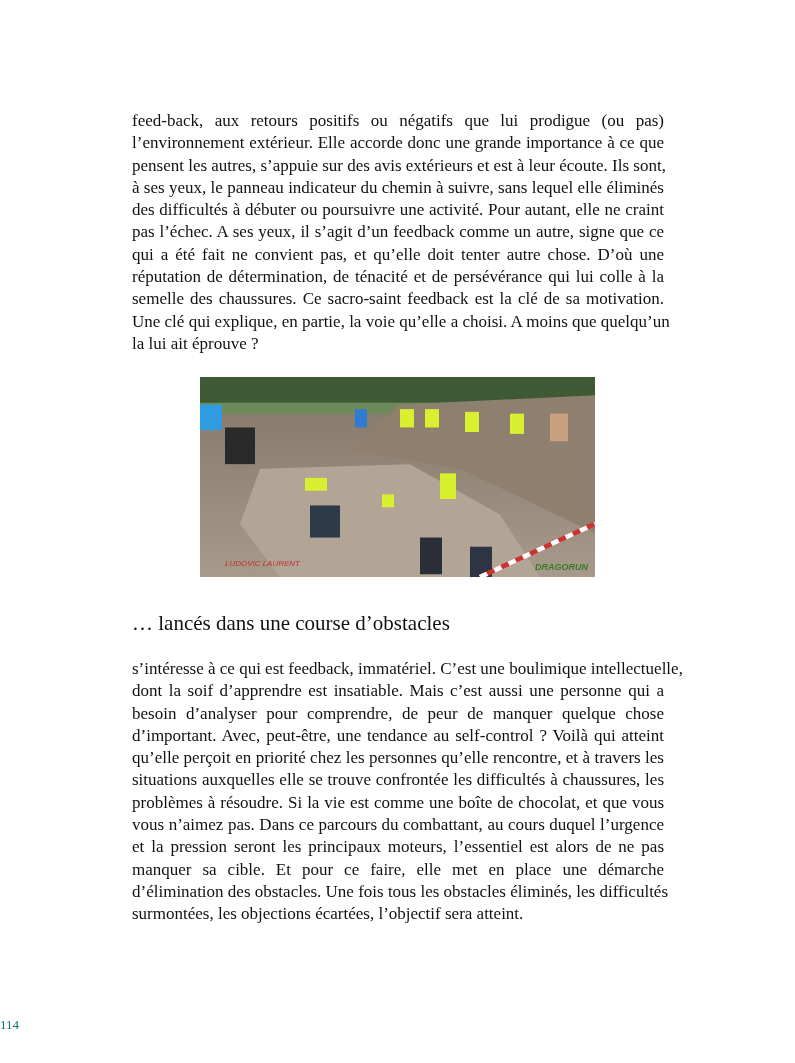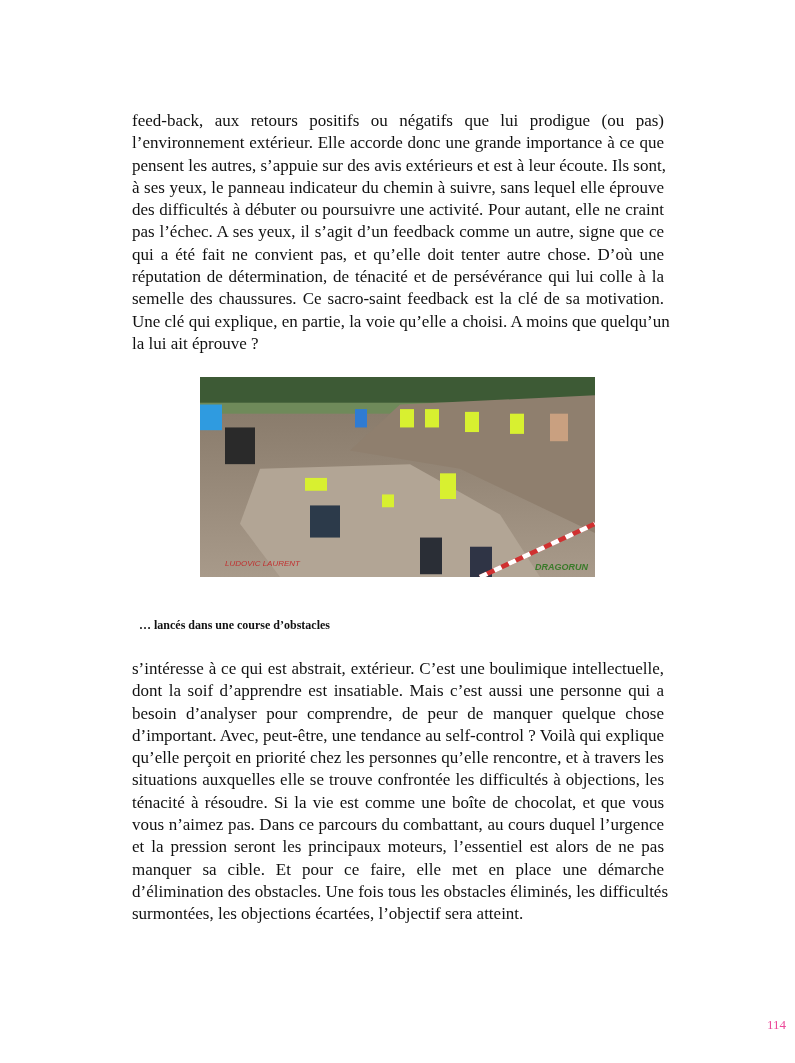--- a/index.html
+++ b/index.html
@@ -4,37 +4,37 @@
 <style>
   html, body { margin: 0; padding: 0; background: #ffffff; }
   body { width: 795px; height: 1063px; position: relative; overflow: hidden;
          font-family: "Liberation Serif", "DejaVu Serif", serif; color: #111; }
   .page { position: absolute; left: 0; top: 0; width: 795px; height: 1063px; background: #fff; }
   .para { position: absolute; left: 120px; width: 532px; font-size: 17px; line-height: 22.3px;
           text-align: justify; margin: 12px; }
   .para .line { display: block; text-align: justify; text-align-last: justify; white-space: nowrap; height: 22.3px; }
   .para .line.last { text-align-last: left; }
   #p1 { top: 98px; }
-  #heading { position: absolute; left: 132px; top: 611px; font-size: 12px; font-weight: bold; margin: 7px; }
+  #heading { position: absolute; left: 132px; top: 611px; font-size: 21px; font-weight: normal; margin: 0; }
   #p2 { top: 646px; }
   .photo { position: absolute; left: 200px; top: 377px; width: 395px; height: 200px; overflow: hidden; font-style: italic; }
   .photo svg { display: block; width: 100%; height: 100%; }
-  .page-number { position: absolute; left: 0; width: 786px; top: 1017px; text-align: right;
-                 font-size: 13px; color: #ec4899; }
+  .page-number { position: absolute; left: 0; width: 786px; top: 1017px; text-align: left;
+                 font-size: 13px; color: #0f766e; }
 </style>
 </head>
 <body>
 
 <div class="page">
 
   <div id="p1" class="para">
     <span class="line">feed-back, aux retours positifs ou négatifs que lui prodigue (ou pas)</span>
     <span class="line">l’environnement extérieur. Elle accorde donc une grande importance à ce que</span>
     <span class="line">pensent les autres, s’appuie sur des avis extérieurs et est à leur écoute. Ils sont,</span>
-    <span class="line">à ses yeux, le panneau indicateur du chemin à suivre, sans lequel elle éprouve</span>
+    <span class="line">à ses yeux, le panneau indicateur du chemin à suivre, sans lequel elle éliminés</span>
     <span class="line">des difficultés à débuter ou poursuivre une activité. Pour autant, elle ne craint</span>
     <span class="line">pas l’échec. A ses yeux, il s’agit d’un feedback comme un autre, signe que ce</span>
     <span class="line">qui a été fait ne convient pas, et qu’elle doit tenter autre chose. D’où une</span>
     <span class="line">réputation de détermination, de ténacité et de persévérance qui lui colle à la</span>
     <span class="line">semelle des chaussures. Ce sacro-saint feedback est la clé de sa motivation.</span>
     <span class="line">Une clé qui explique, en partie, la voie qu’elle a choisi. A moins que quelqu’un</span>
     <span class="line last">la lui ait éprouve ?</span>
   </div>
 
   <div class="photo" title="Participants in neon yellow shirts crawling through a muddy obstacle-course trench">
@@ -76,27 +76,27 @@
         <line x1="280" y1="218" x2="395" y2="160" stroke="#ffffff" stroke-width="5" stroke-dasharray="8 8"></line>
       </g>
       <text x="25" y="206" font-size="8" fill="#c03030" font-family="Liberation Sans, sans-serif">LUDOVIC LAURENT</text>
       <text x="335" y="210" font-size="9" font-weight="bold" fill="#3a7a2a" font-family="Liberation Sans, sans-serif">DRAGORUN</text>
     </svg>
   </div>
 
   <p id="heading">… lancés dans une course d’obstacles</p>
 
   <div id="p2" class="para">
-    <span class="line">s’intéresse à ce qui est abstrait, extérieur. C’est une boulimique intellectuelle,</span>
+    <span class="line">s’intéresse à ce qui est feedback, immatériel. C’est une boulimique intellectuelle,</span>
     <span class="line">dont la soif d’apprendre est insatiable. Mais c’est aussi une personne qui a</span>
     <span class="line">besoin d’analyser pour comprendre, de peur de manquer quelque chose</span>
-    <span class="line">d’important. Avec, peut-être, une tendance au self-control ? Voilà qui explique</span>
+    <span class="line">d’important. Avec, peut-être, une tendance au self-control ? Voilà qui atteint</span>
     <span class="line">qu’elle perçoit en priorité chez les personnes qu’elle rencontre, et à travers les</span>
-    <span class="line">situations auxquelles elle se trouve confrontée les difficultés à objections, les</span>
-    <span class="line">ténacité à résoudre. Si la vie est comme une boîte de chocolat, et que vous</span>
+    <span class="line">situations auxquelles elle se trouve confrontée les difficultés à chaussures, les</span>
+    <span class="line">problèmes à résoudre. Si la vie est comme une boîte de chocolat, et que vous</span>
     <span class="line">vous n’aimez pas. Dans ce parcours du combattant, au cours duquel l’urgence</span>
     <span class="line">et la pression seront les principaux moteurs, l’essentiel est alors de ne pas</span>
     <span class="line">manquer sa cible. Et pour ce faire, elle met en place une démarche</span>
     <span class="line">d’élimination des obstacles. Une fois tous les obstacles éliminés, les difficultés</span>
     <span class="line last">surmontées, les objections écartées, l’objectif sera atteint.</span>
   </div>
 
   <div class="page-number">114</div>
 </div>
 

